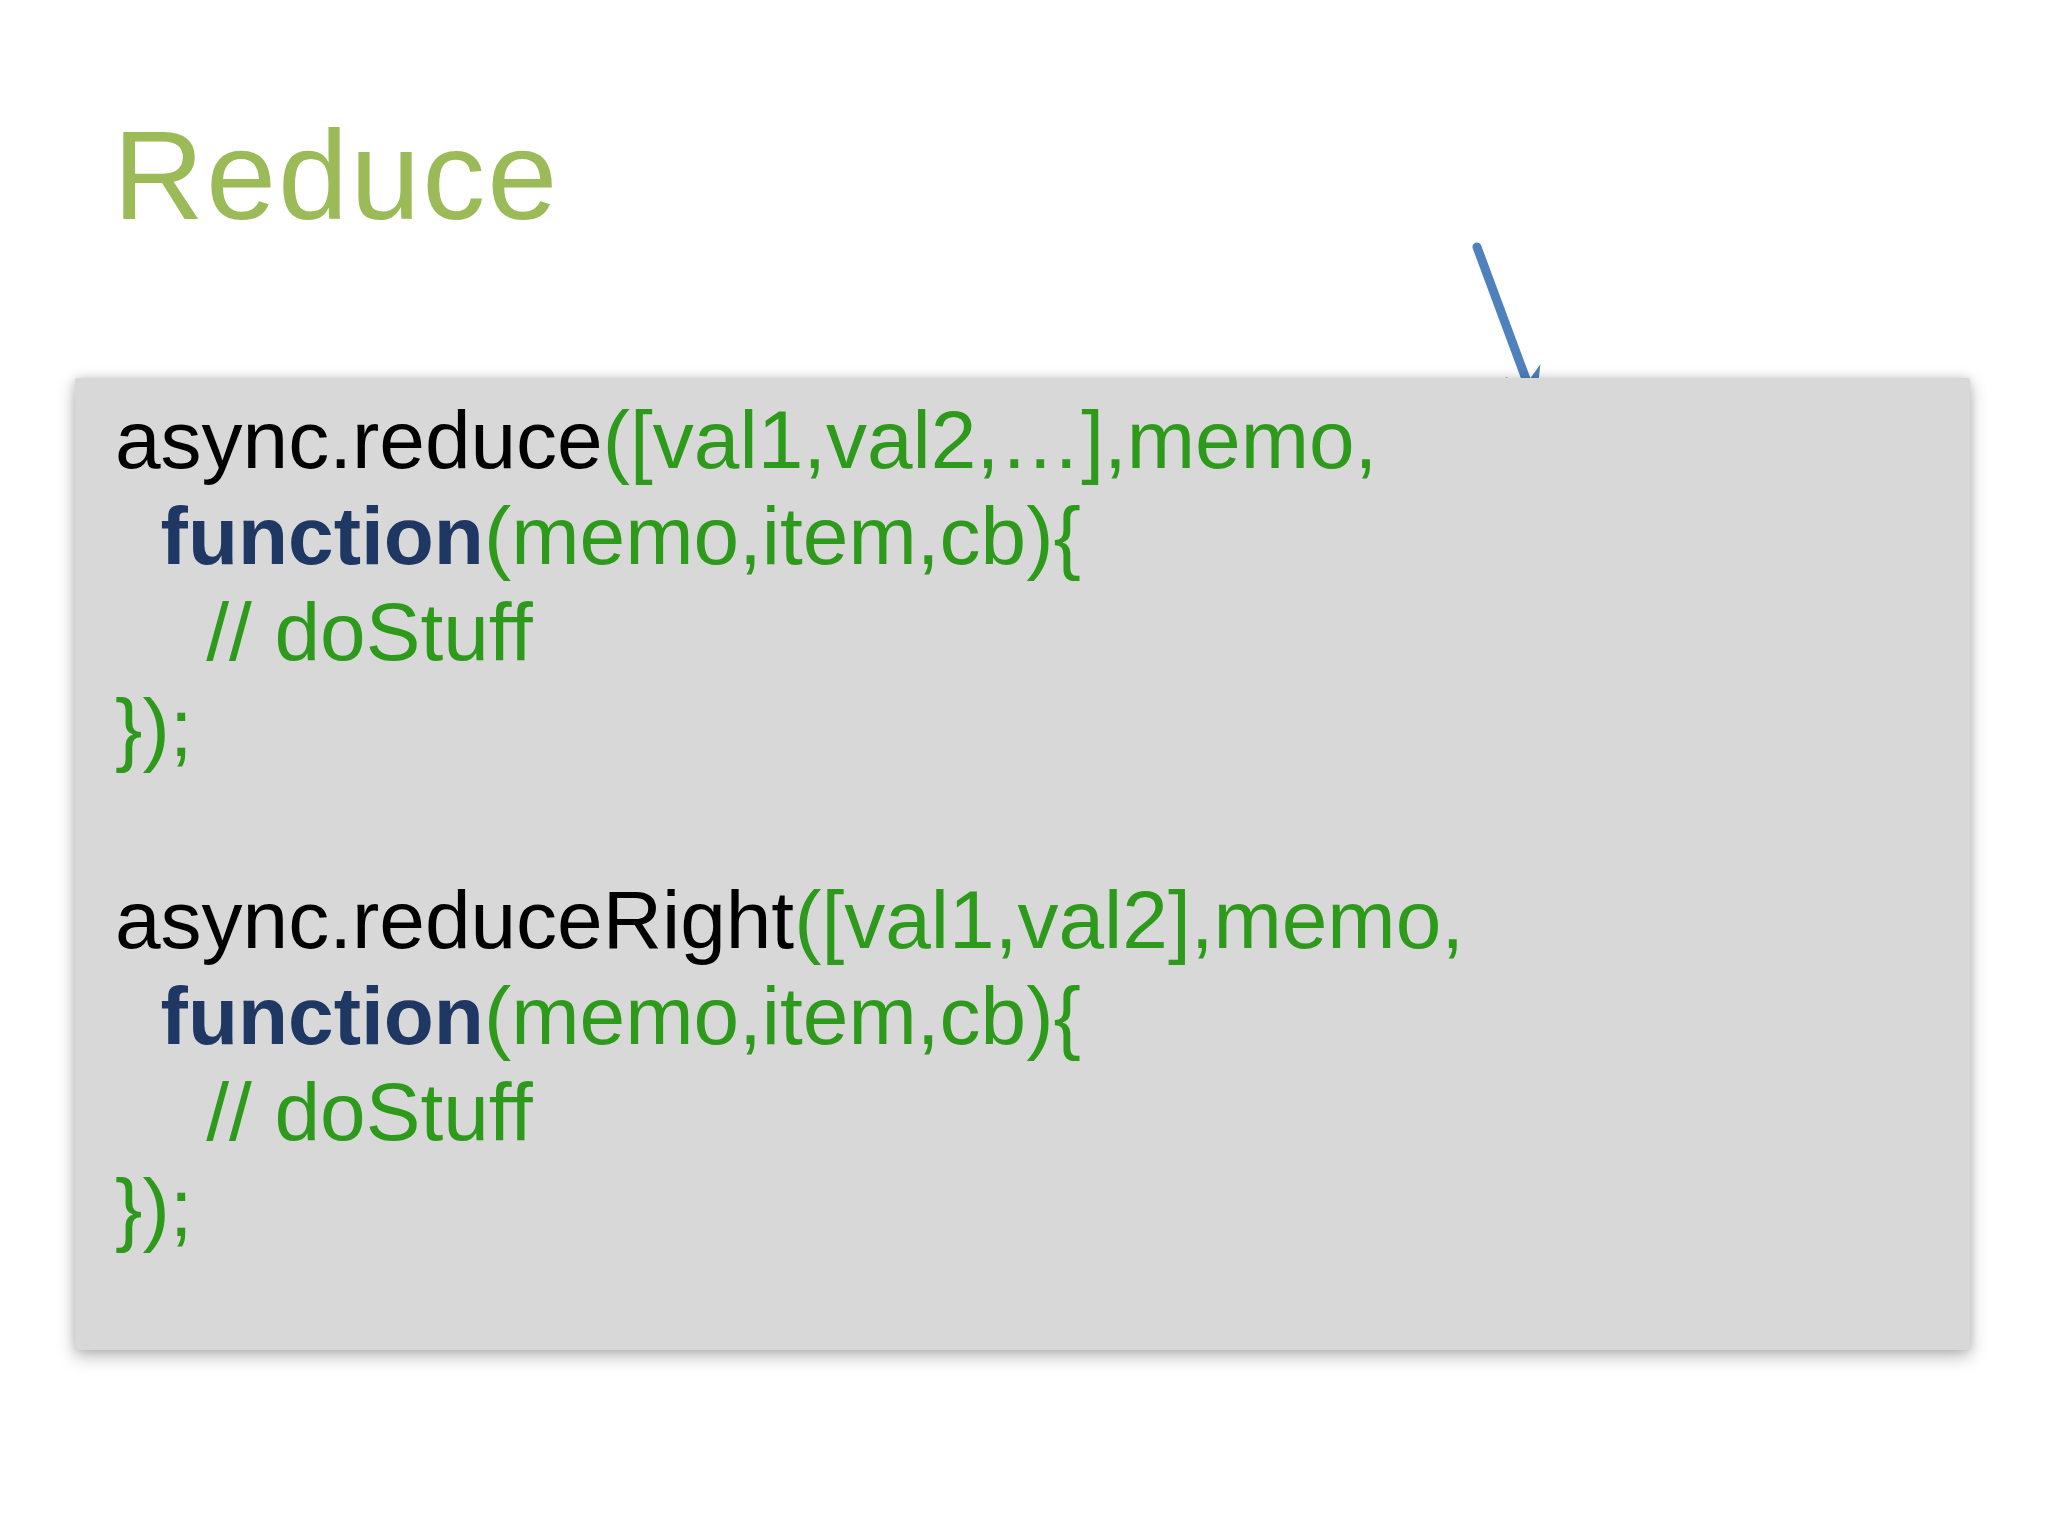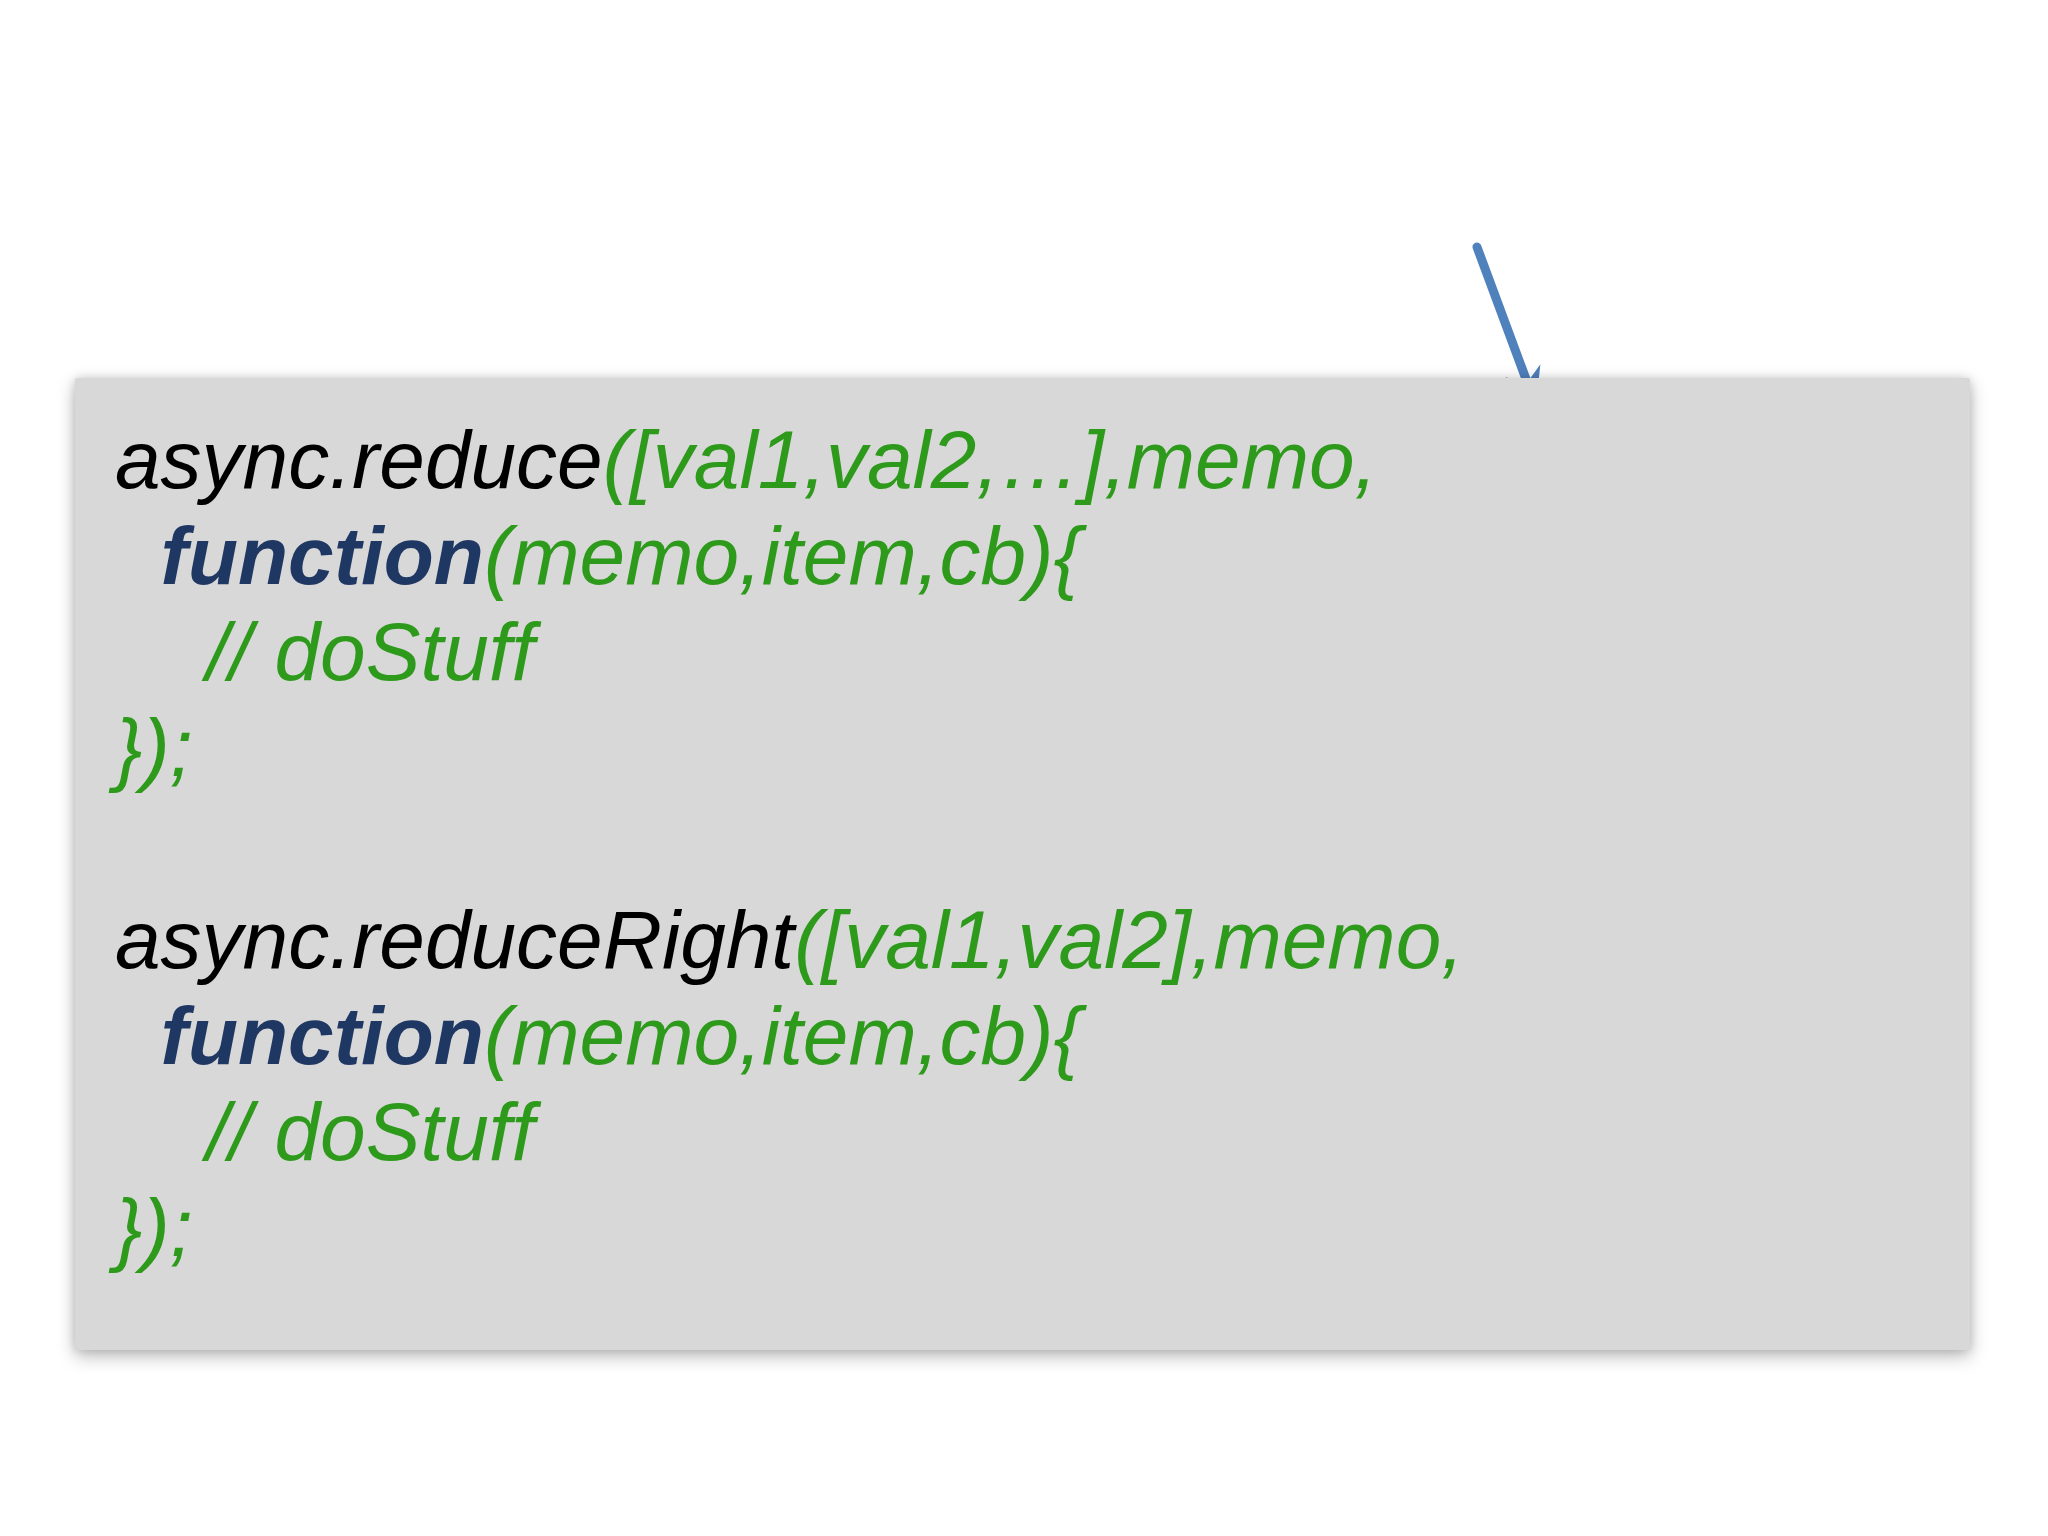--- a/index.html
+++ b/index.html
@@ -55,38 +55,38 @@
     fill:var(--arrow-blue);
   }
   .code-panel{
     position:absolute;
     left:75px;top:378px;
     width:1895px;height:972px;
     background:var(--panel-gray);
     border-radius:2px;
     box-shadow:0 6px 18px rgba(0,0,0,0.28), 0 0 10px rgba(0,0,0,0.12);
     box-sizing:border-box;
-    padding:34px 40px;
-    font-style:italic;
+    padding:14px 40px;
   }
   .code{
     font-size:82px;
     line-height:96px;
     white-space:pre;
   }
   .code-line{min-height:96px;}
   .seg-plain{color:var(--code-black);}
   .seg-green{color:var(--code-green);}
   .seg-keyword{color:var(--keyword-navy);font-weight:bold;}
 </style>
 </head>
 <body>
 
 <div class="slide">
 
+  <h1 class="title">Reduce</h1>
 
 
   <svg class="arrow-svg" viewBox="0 0 2048 1536" aria-hidden="true">
     <defs>
       <marker id="ah" viewBox="0 0 10 10" refX="7.5" refY="5" markerWidth="4.6" markerHeight="4.6" orient="auto">
         <path class="arrow-head" d="M0.5,0.5 L9.5,5 L0.5,9.5 L3.5,5 z"></path>
       </marker>
     </defs>
     <line class="arrow-line" x1="1477" y1="247" x2="1533" y2="398" marker-end="url(#ah)"></line>
   </svg>

